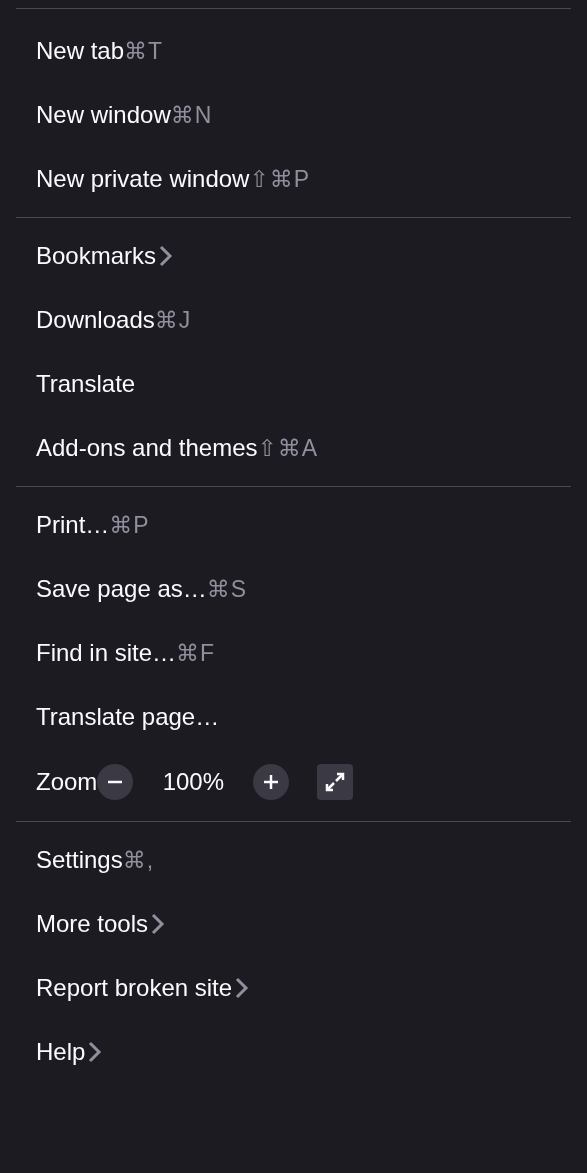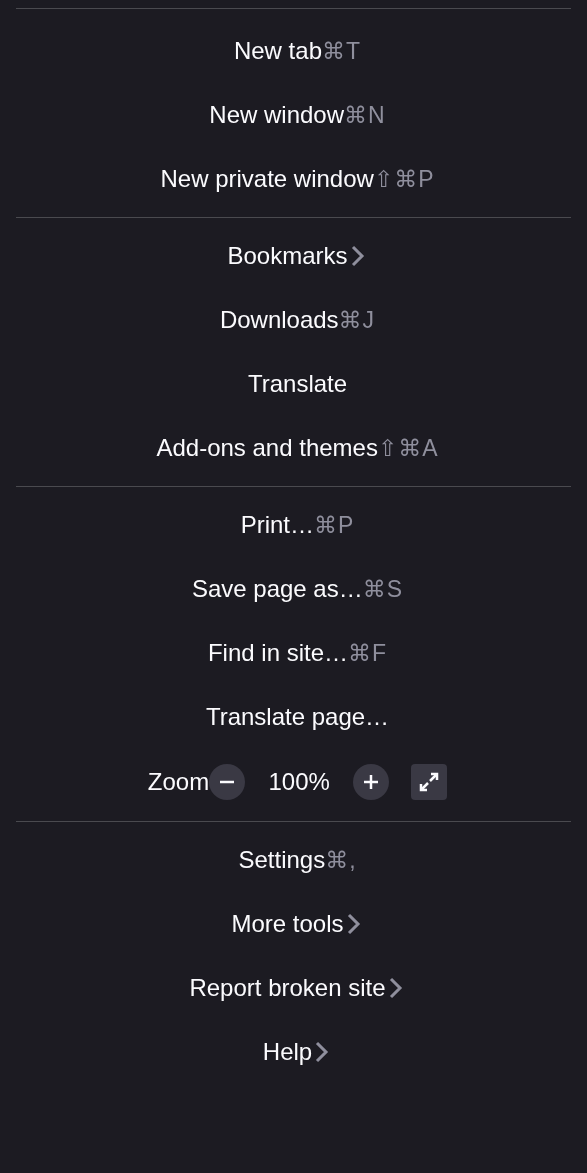--- a/index.html
+++ b/index.html
@@ -22,21 +22,21 @@
       padding: 6px 0;
     }
     .menu-divider {
       height: 1px;
       background: #4a4a4f;
       margin: 0 16px;
     }
     .menu-item {
       display: flex;
       align-items: center;
-      justify-content: center;
+      justify-content: flex-start;
       padding: 15px 28px 15px 36px;
       cursor: pointer;
       font-size: 24px;
       color: #fbfbfe;
       min-height: 64px;
     }
     .menu-item-left {
       display: flex;
       align-items: center;
     }
@@ -72,21 +72,21 @@
     .chevron-icon svg {
       width: 16px;
       height: 26px;
       stroke: #8f8f9d;
       stroke-width: 3;
       fill: none;
     }
     .zoom-controls {
       display: flex;
       align-items: center;
-      gap: 22px;
+      gap: 28px;
     }
     .zoom-btn {
       width: 36px;
       height: 36px;
       border-radius: 50%;
       background: #3a3944;
       display: flex;
       align-items: center;
       justify-content: center;
       cursor: pointer;

